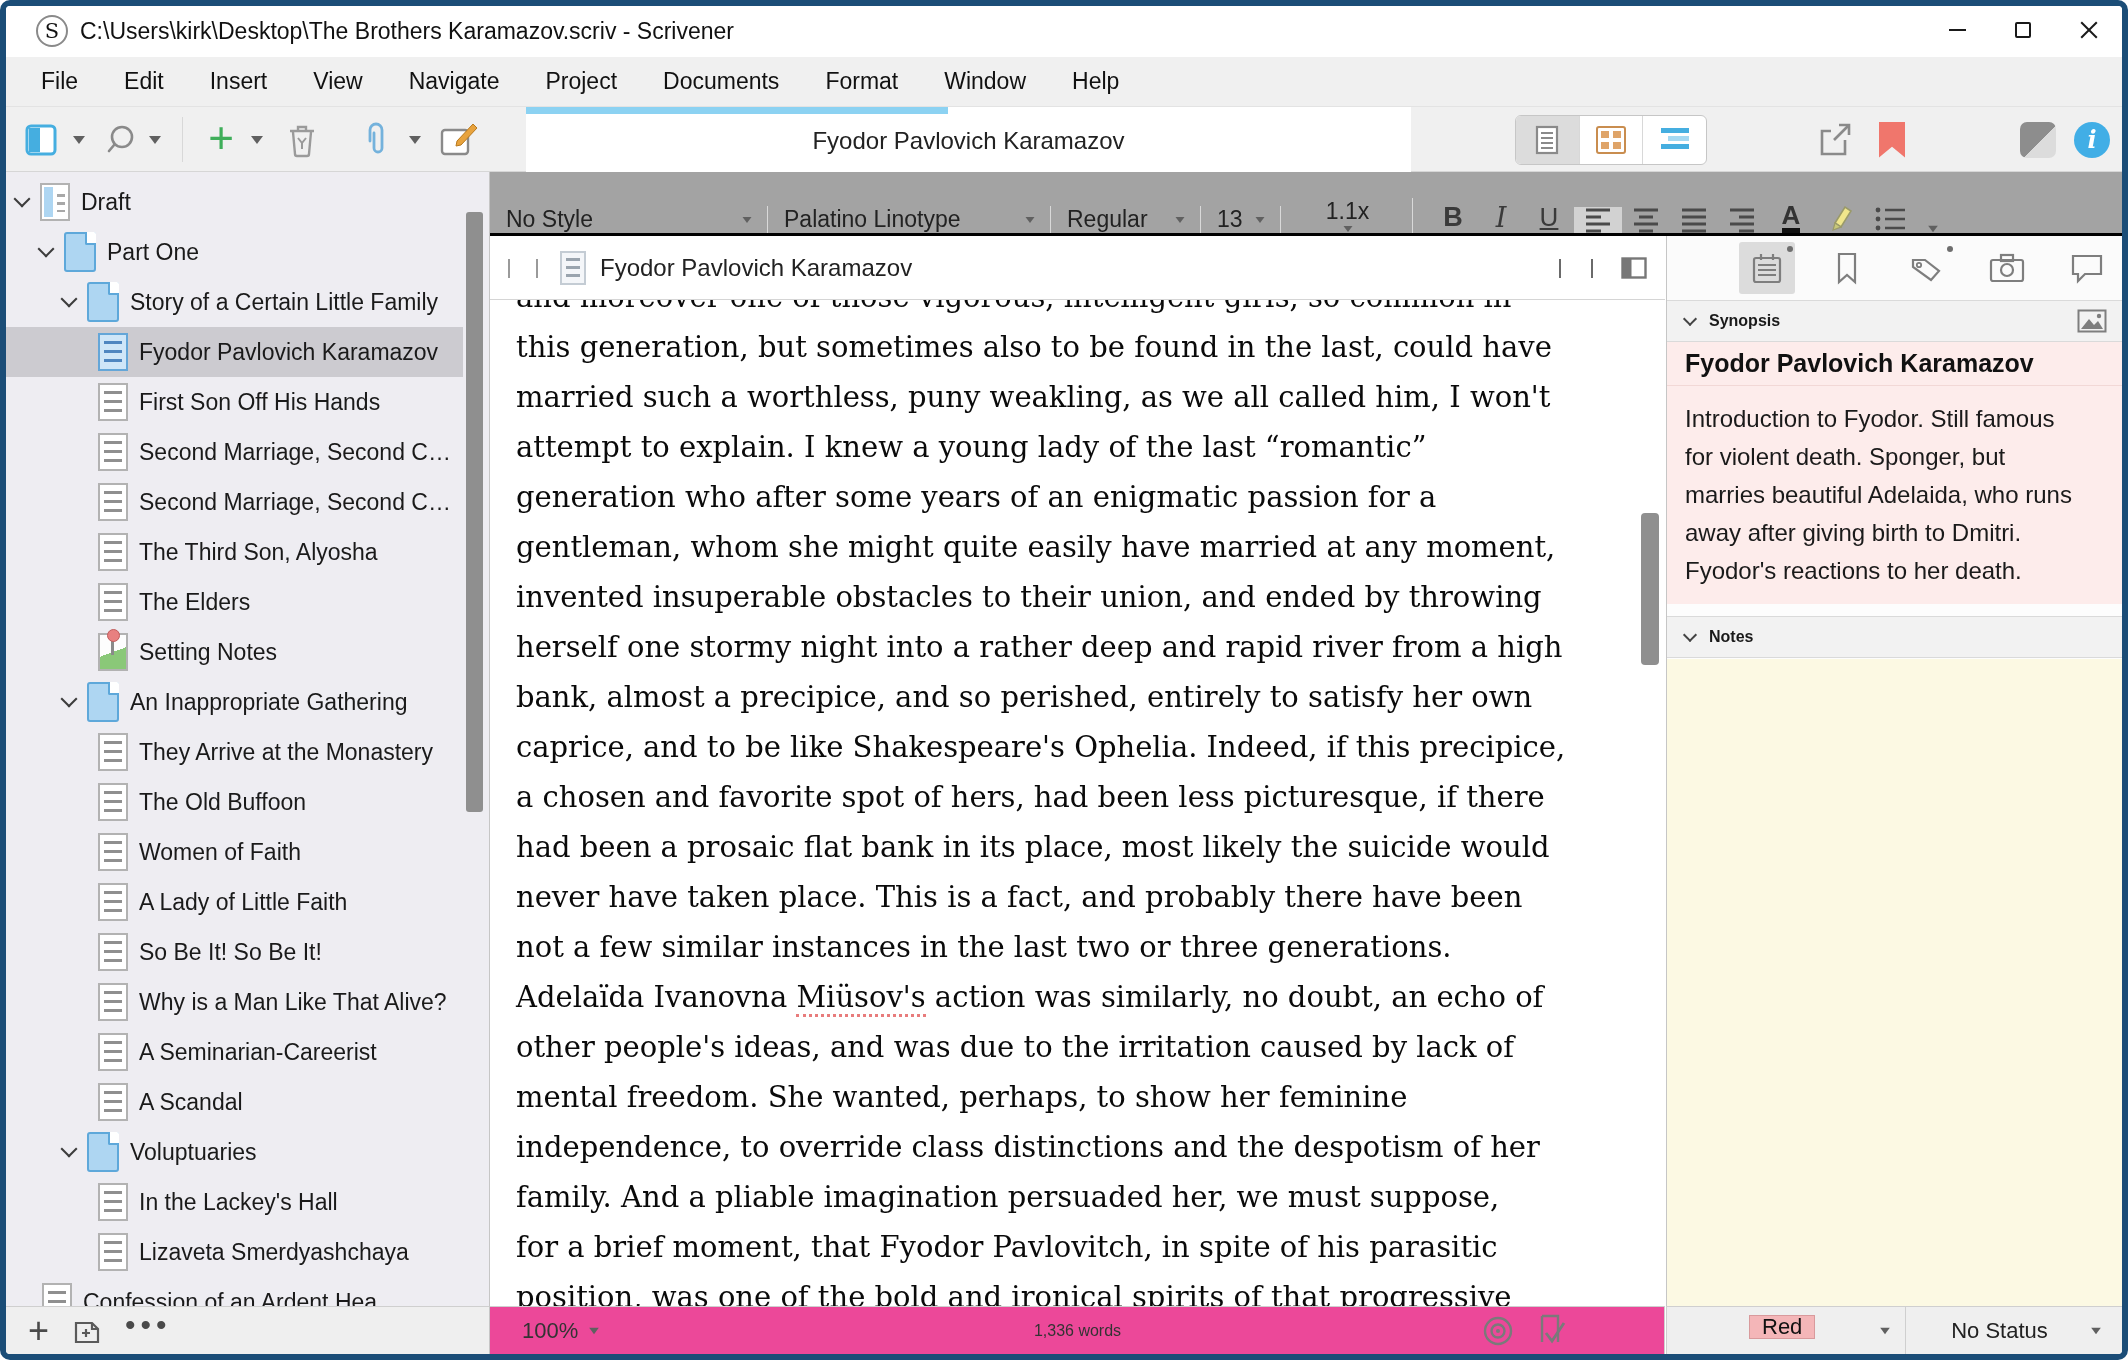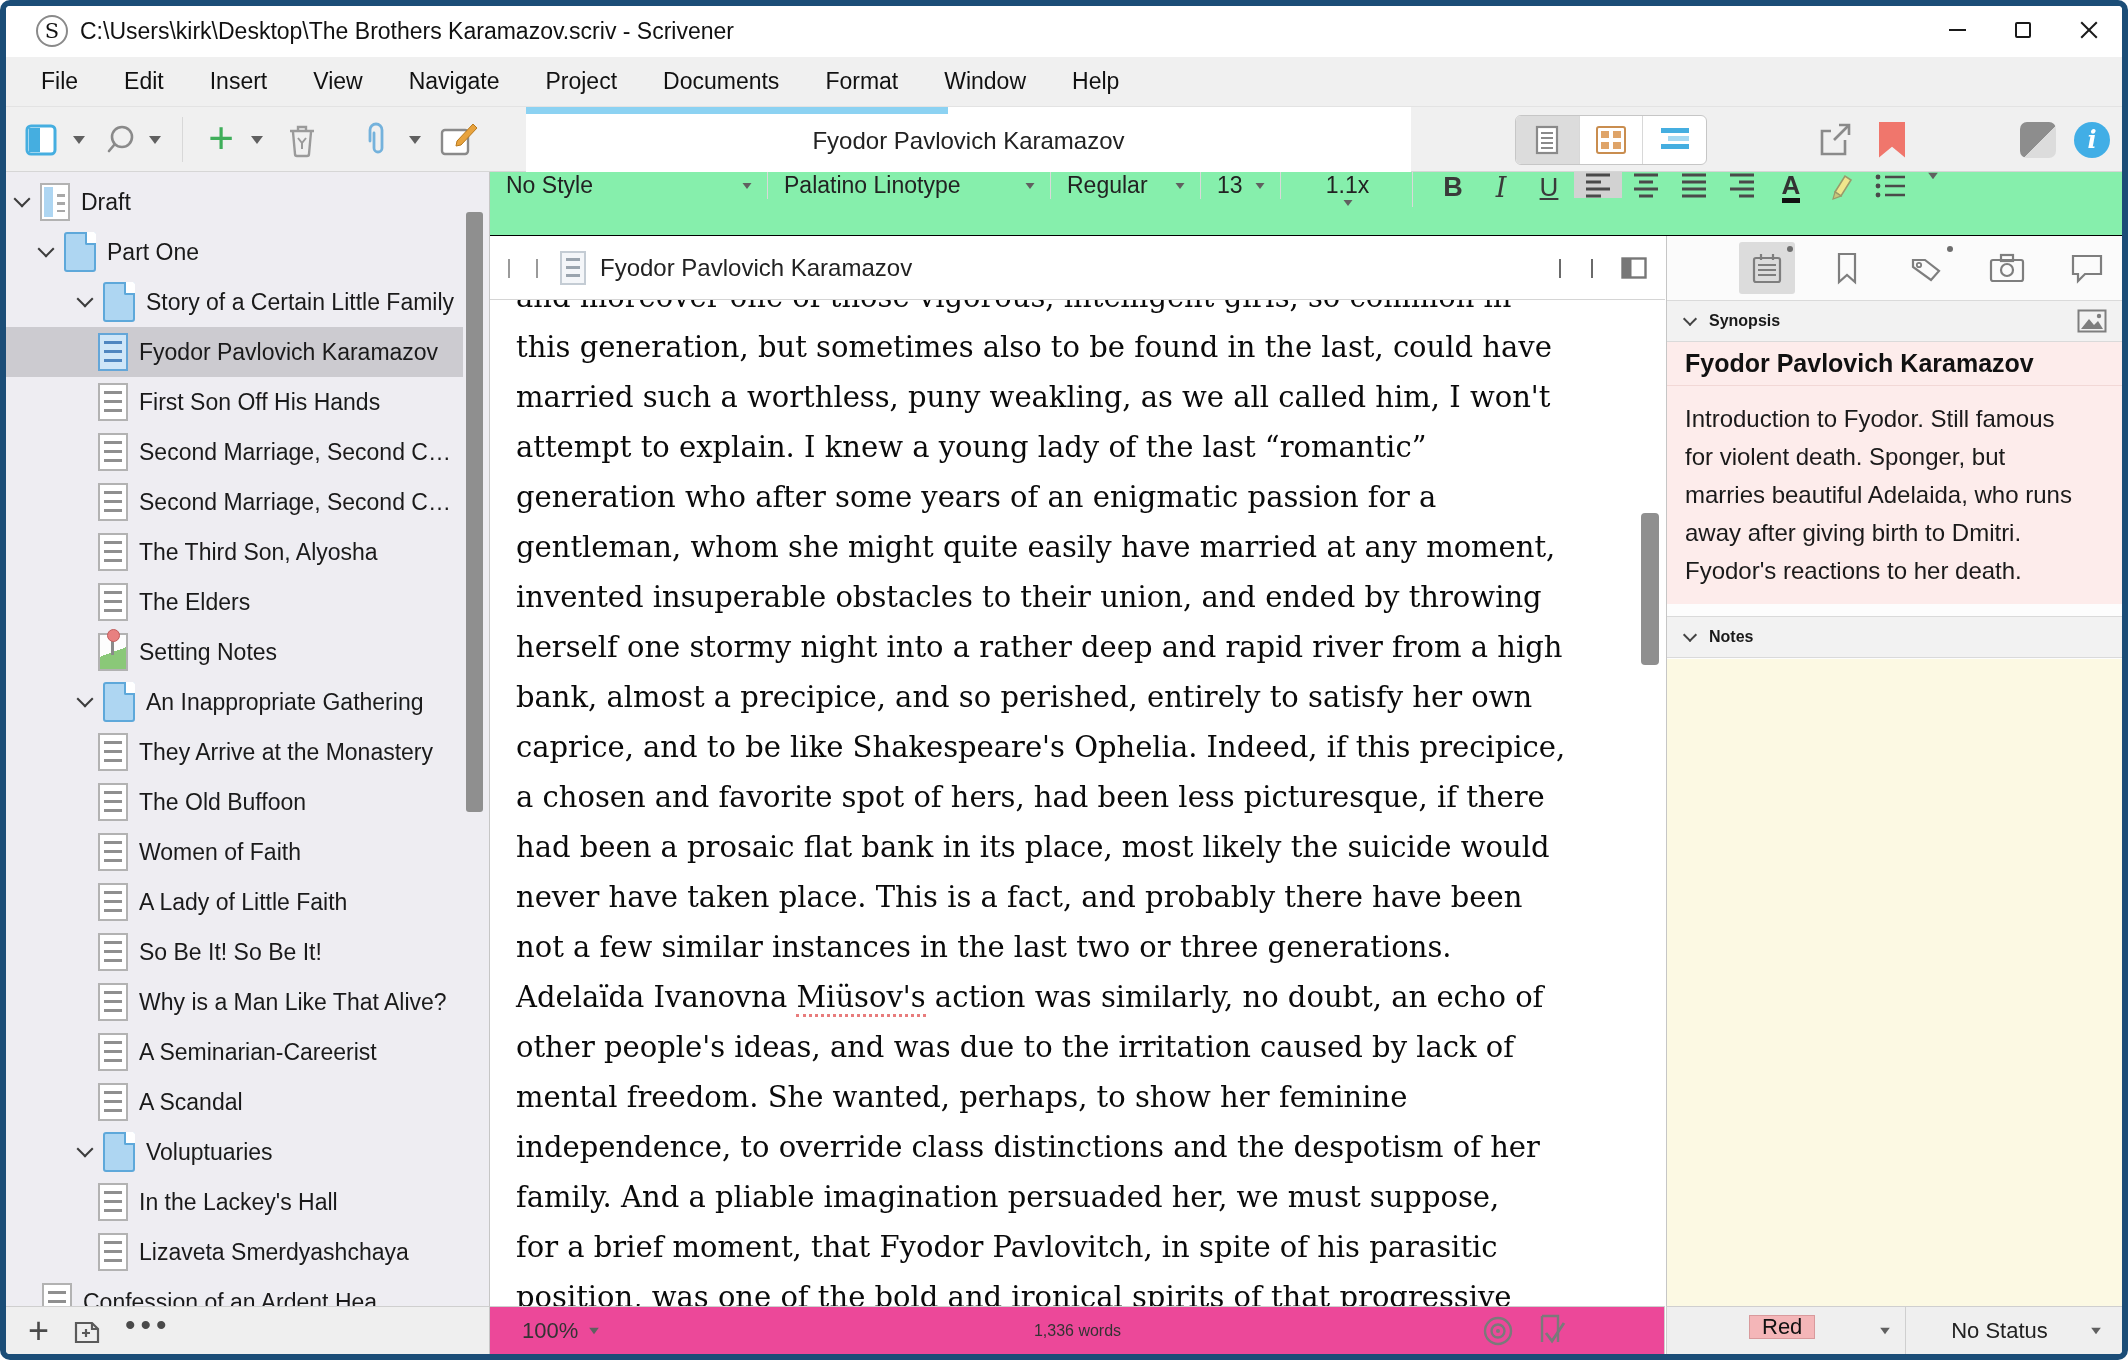--- a/index.html
+++ b/index.html
@@ -40,35 +40,35 @@
   .seg { flex:1; display:flex; align-items:center; justify-content:center; border-right:1px solid #d8d8d8; }
   .seg:last-child { border-right:none; }
   .seg.sel { background:#dcdcdc; border-radius:5px 0 0 5px; }
   .plus-glyph { color:#3fae5a; font-size:44px; font-weight:400; line-height:40px; margin-top:-4px; }
   .composition-glyph { width:36px; height:36px; border-radius:7px; background:linear-gradient(135deg,#8d8d8d 55%,#dcdcdc 55%); }
   .info-glyph { width:36px; height:36px; border-radius:50%; background:#41aee6; color:#fff; display:flex; align-items:center; justify-content:center;
                 font-family:"DejaVu Serif", serif; font-style:italic; font-weight:bold; font-size:24px; }
   .bookmark-glyph { width:26px; height:36px; background:#f0766c; clip-path:polygon(0 0,100% 0,100% 100%,50% 70%,0 100%); }
 
   
-  #formatbar { position:absolute; left:484px; top:166px; width:1632px; height:64px; background:#86efac; border-bottom:1px solid #000000; display:flex; align-items:flex-start; }
+  #formatbar { position:absolute; left:484px; top:166px; width:1632px; height:64px; background:#a3a3a3; border-bottom:3px solid #000000; display:flex; align-items:flex-end; }
   .fb-dd { display:flex; align-items:center; justify-content:space-between; padding:0 14px 0 16px; border-right:1px solid #d9d9d9; font-size:23px; color:#222; }
   .fb-btn { display:flex; align-items:center; justify-content:center; width:48px; font-size:26px; color:#3a3a3a; }
   .fb-group-divider { width:1px; background:#d9d9d9; margin:8px 0; }
   .fb-sel { background:#d2d2d2; }
   .b-glyph { font-weight:bold; font-size:27px; }
   .i-glyph { font-family:"DejaVu Serif", serif; font-style:italic; font-size:27px; }
   .u-glyph { text-decoration:underline; font-size:26px; }
   .a-color { font-size:26px; font-weight:bold; color:#333; border-bottom:5px solid #111; line-height:26px; }
 
   
   #binder { position:absolute; left:0; top:166px; width:484px; height:1134px; background:#eeedf2; overflow:hidden; border-right:1px solid #c6c6c6; }
   .brow { position:absolute; left:0; right:26px; height:50px; display:flex; align-items:center; font-size:23px; color:#1a1a1a; }
   .brow.sel { background:#cccbd0; }
-  .lvl0 { padding-left:10px; } .lvl1 { padding-left:34px; } .lvl2 { padding-left:73px; } .lvl3 { padding-left:92px; }
+  .lvl0 { padding-left:10px; } .lvl1 { padding-left:34px; } .lvl2 { padding-left:57px; } .lvl3 { padding-left:92px; }
   .chev { width:12px; height:12px; border-right:2.5px solid #3c3c3c; border-bottom:2.5px solid #3c3c3c; transform:rotate(45deg); margin:-6px 12px 0 0; flex:none; }
   .blabel { margin-left:11px; white-space:nowrap; overflow:hidden; }
   .icon-doc { position:relative; width:30px; height:38px; background:#fff; border:2px solid #b2b2b2; flex:none; }
   .icon-doc::after { content:''; position:absolute; left:4px; right:4px; top:6px; height:24px;
       background:repeating-linear-gradient(to bottom,#8f8f8f 0 3px,transparent 3px 9px); }
   .icon-doc.seldoc { background:#cfe6f8; border-color:#64a6d8; }
   .icon-doc.seldoc::after { background:repeating-linear-gradient(to bottom,#4f86c0 0 3px,transparent 3px 9px); }
   .icon-folder { position:relative; width:32px; height:40px; background:#aed6f2; border:2px solid #5ea8da; border-radius:3px; flex:none; }
   .icon-folder::after { content:''; position:absolute; right:-2px; top:-2px; width:9px; height:11px; background:#fff; border-left:2px solid #5ea8da; border-bottom:2px solid #5ea8da; border-radius:0 2px 0 2px; }
   .icon-draft { position:relative; width:30px; height:38px; background:#fff; border:2px solid #b2b2b2; flex:none; }

